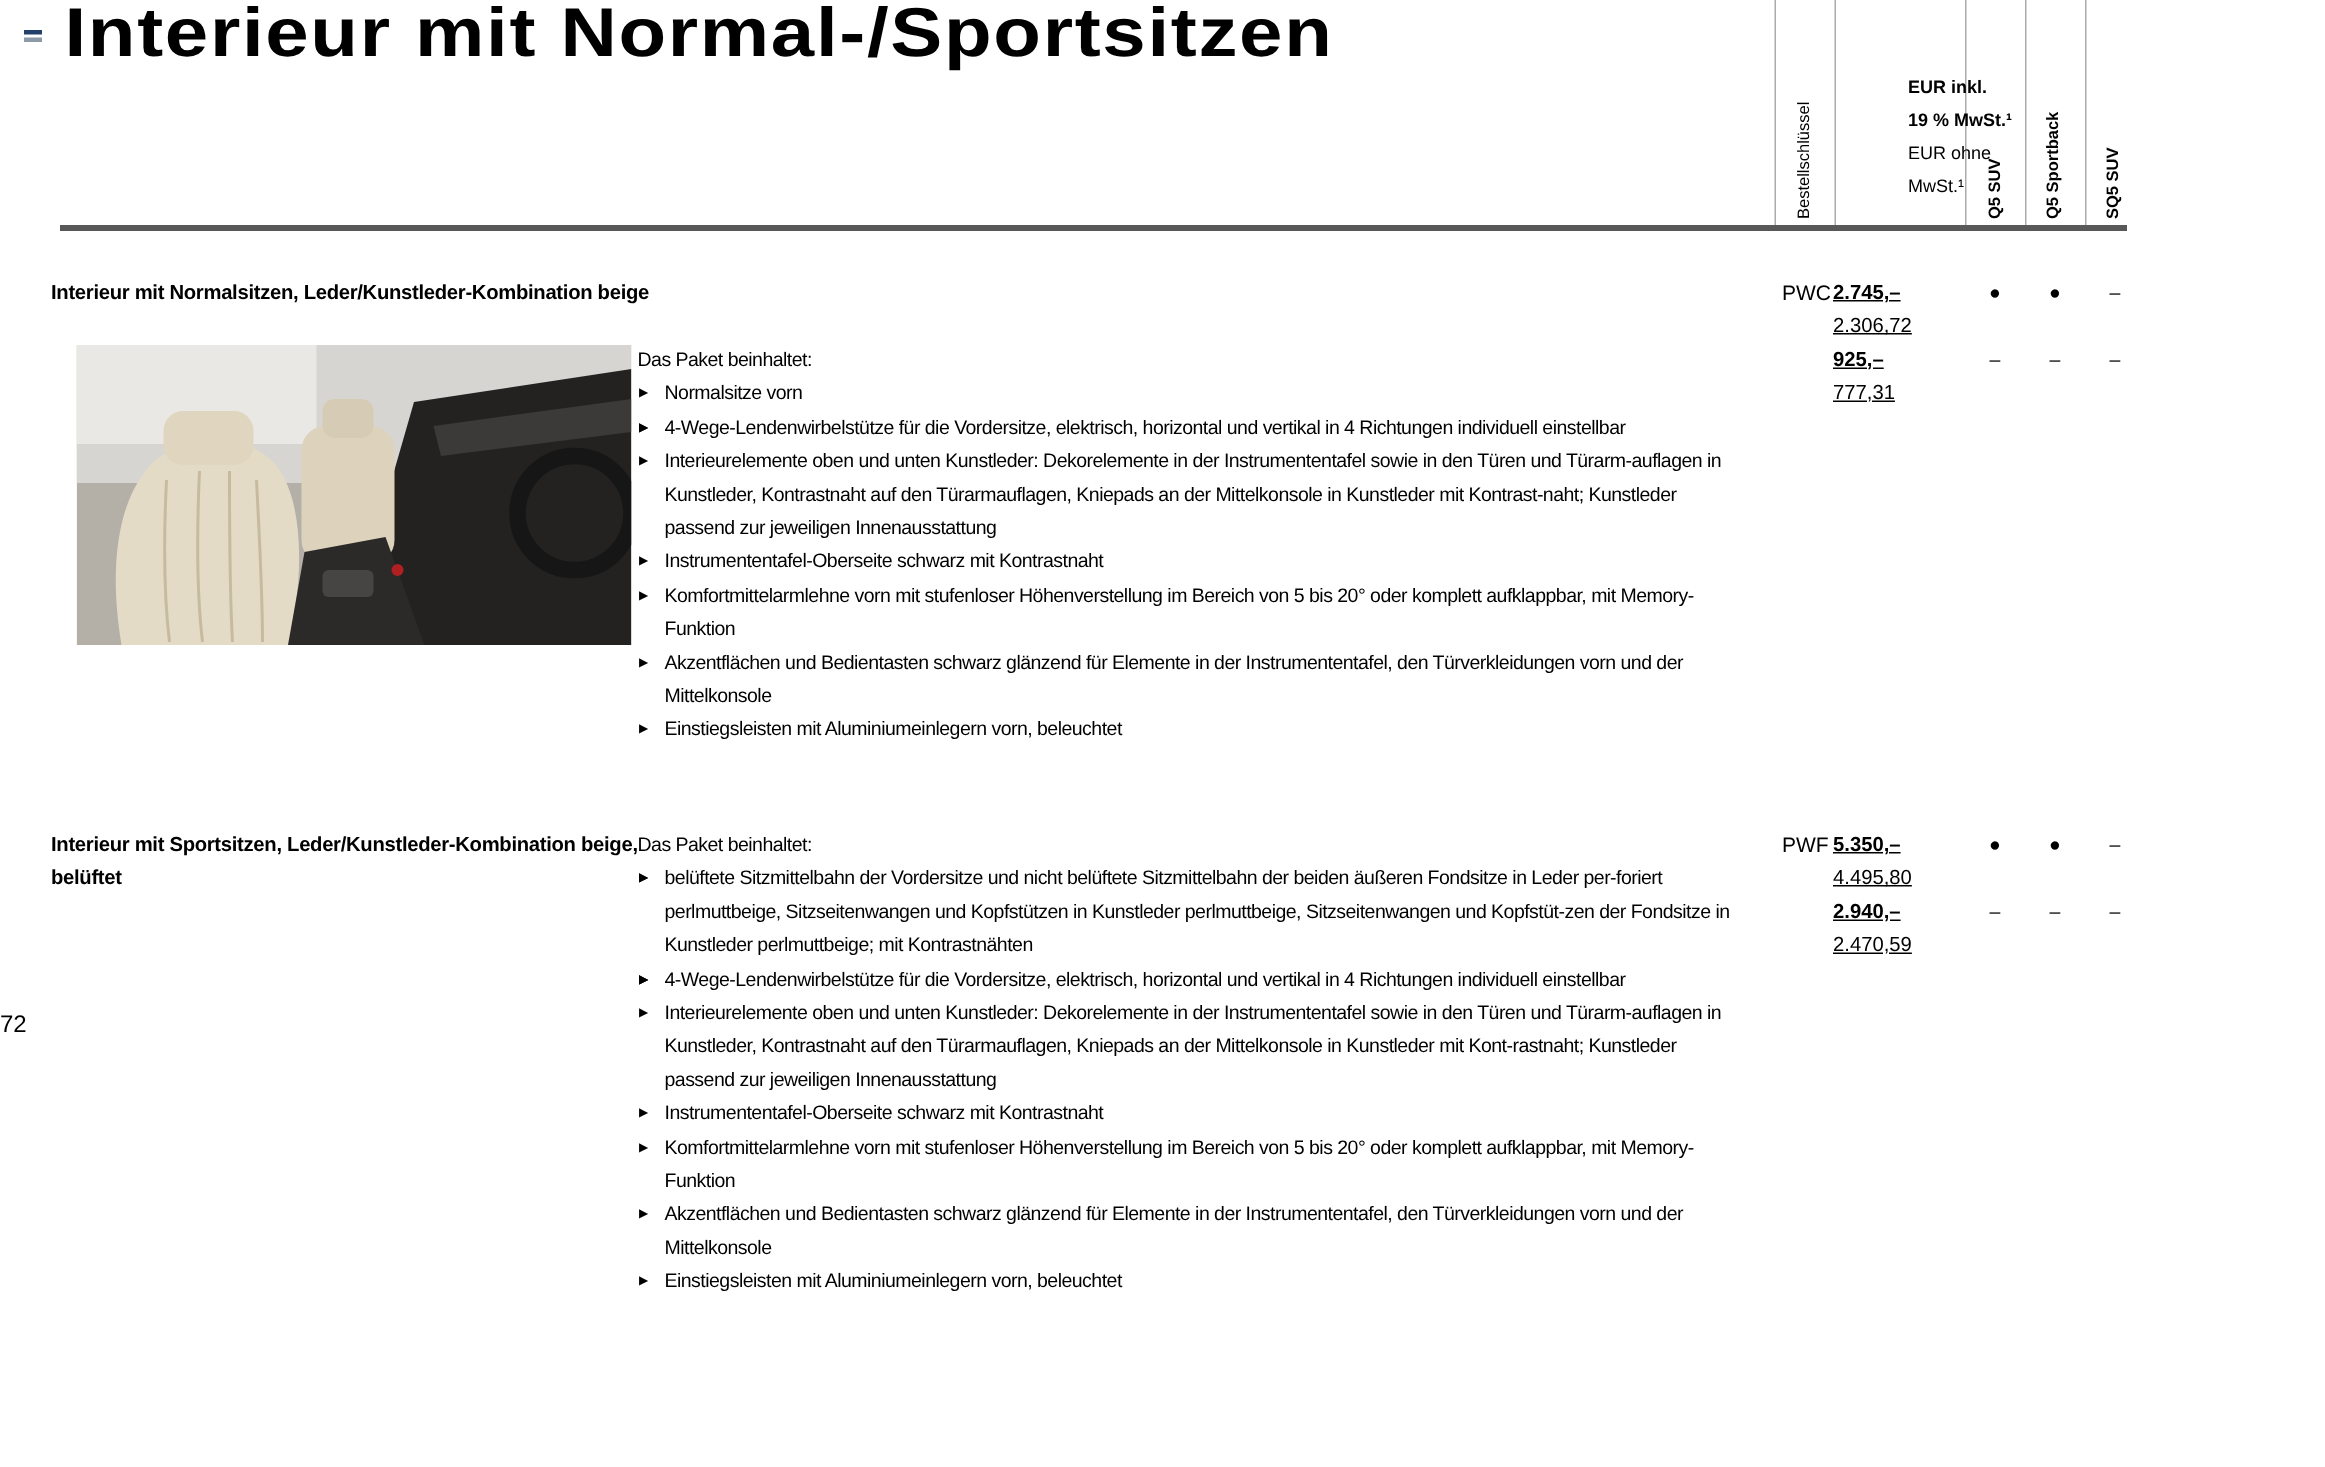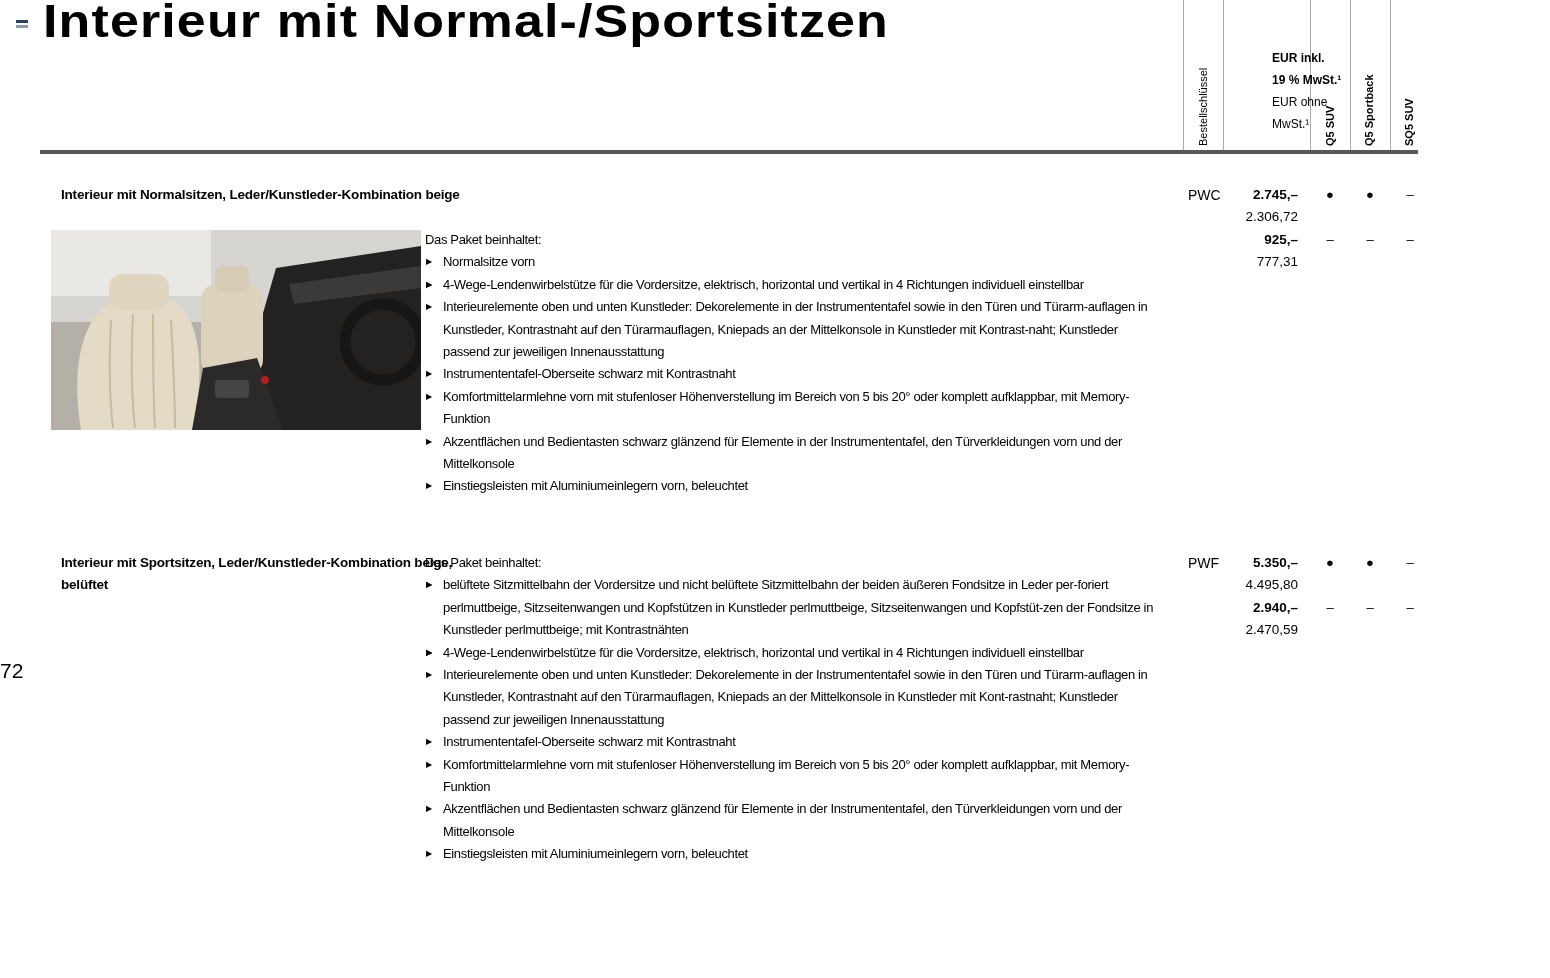--- a/index.html
+++ b/index.html
@@ -8,44 +8,44 @@
   .page { position:relative; width:1418px; height:978px; background:#fff; overflow:hidden; }
 
   
   .corner-icon { position:absolute; left:16px; top:20px; width:12px; height:9px; }
   .corner-icon .bar1 { height:3px; background:#24406b; margin-bottom:2px; }
   .corner-icon .bar2 { height:3px; background:#8d9aa8; }
 
   .title { position:absolute; left:43px; top:-6px; font-size:46px; font-weight:bold;
            letter-spacing:1px; white-space:nowrap; transform:scaleX(1.13); transform-origin:left top; }
 
-  .page-number { position:absolute; left:0px; top:659px; font-size:21px;text-align:center; }
+  .page-number { position:absolute; left:0px; top:675px; font-size:16px;text-align:center; }
 
   
   .vline { position:absolute; top:0; width:1px; height:152px; background:#ababab; }
   .thick-rule { position:absolute; left:40px; right:0; top:150px; height:4px; background:#585858; }
 
   .rot { position:absolute; transform:rotate(-90deg); transform-origin:0 100%;
          font-size:11px; line-height:14px; white-space:pre-line; text-align:left; }
   .rot.bold { font-weight:bold; }
 
   .price-header { position:absolute; left:1260px; top:47px; font-size:12px; line-height:22px;margin-left:12px; }
   .price-header .b { font-weight:bold; }
 
   
   .pkg { position:absolute; left:0; width:1550px; }
-  .row-name { position:absolute; left:61px; top:0; width:402px; font-weight:bold;
+  .row-name { position:absolute; left:34px; top:0; width:402px; font-weight:bold;
               font-size:13.5px; line-height:22px; letter-spacing:-0.2px; }
   .details { position:absolute; left:425px; width:742px; font-size:13px; line-height:22.4px;
              letter-spacing:-0.35px; }
   .bullet { position:relative; padding-left:18px; }
   .tri { position:absolute; left:1px; top:0; font-size:8px; line-height:22.4px; }
   .code { position:absolute; left:1188px; top:0; font-size:14px; line-height:22.4px; }
-  .prices { position:absolute; left:1222px; top:0; width:76px; text-align:right;
-            font-size:13.5px; line-height:22.4px; }
+  .prices { position:absolute; left:1222px; top:0; width:76px; text-align:left;
+            font-size:13.5px; line-height:22.4px;text-decoration:underline; }
   .prices .b { font-weight:bold; }
   .mark { position:absolute; width:40px; text-align:center; font-size:13px; line-height:22.4px; }
 
   .photo { position:absolute; left:51px; top:46px; width:370px; height:200px; overflow:hidden; }
   .photo svg { display:block; }
 </style>
 </head>
 <body>
 
 <div class="page">

